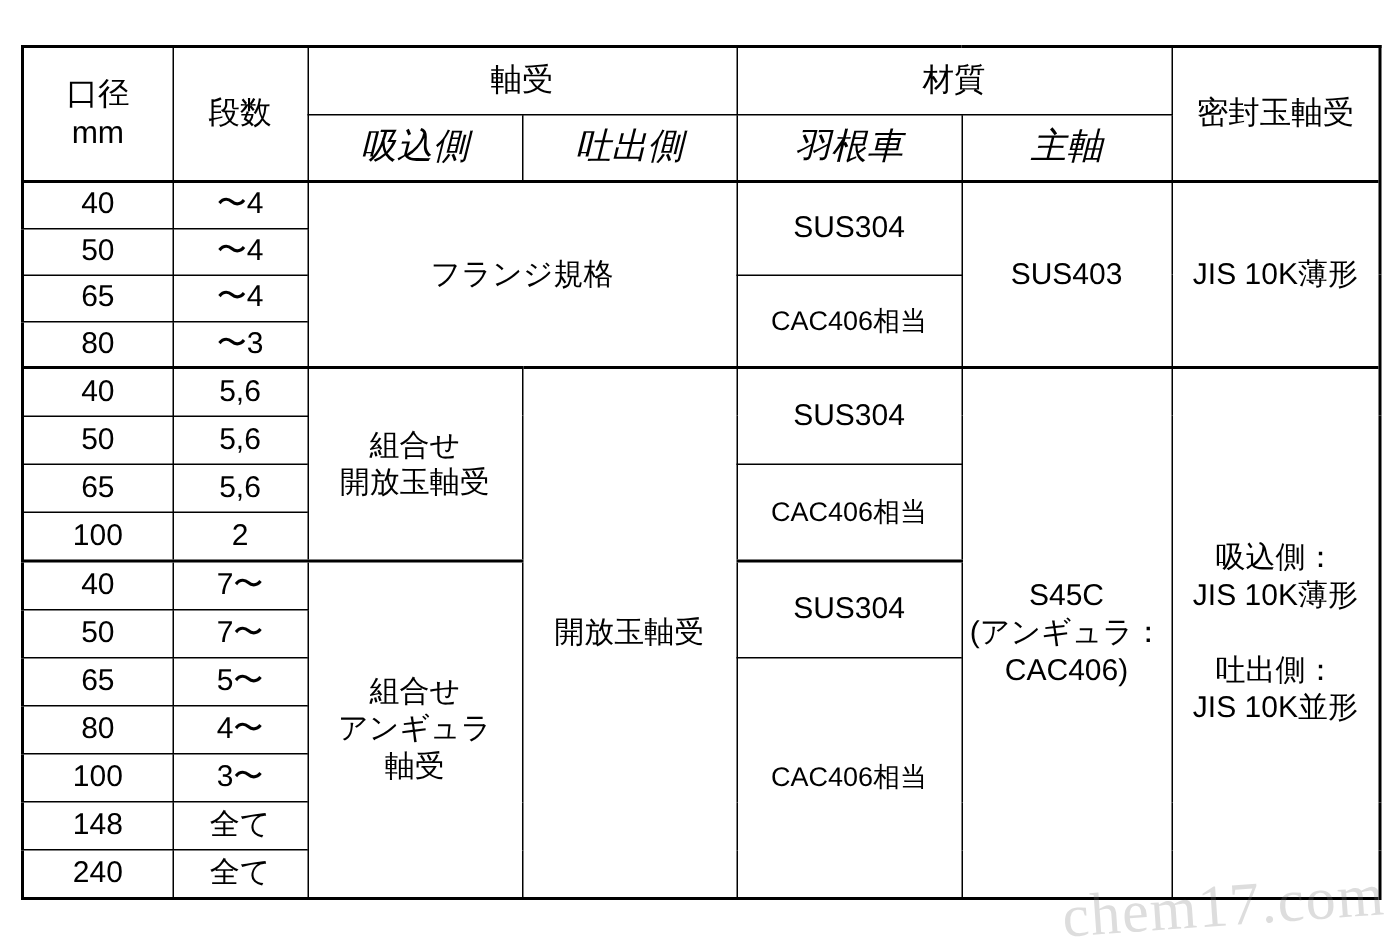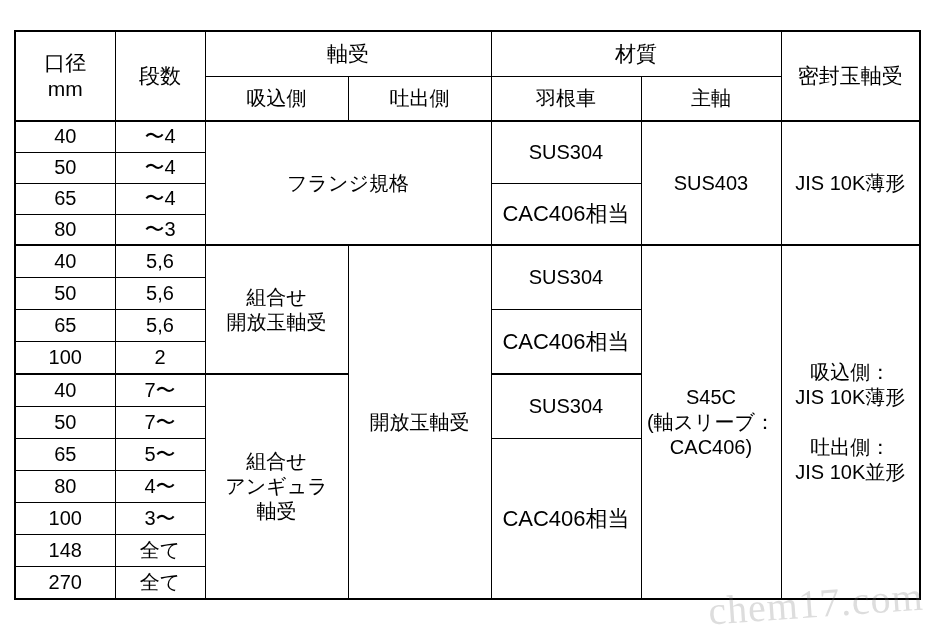--- a/index.html
+++ b/index.html
@@ -36,27 +36,28 @@
     padding: 0 2px;
     line-height: 1.25;
   }
   table.spec {
     border: 2px solid #000000;
   }
   .hdr {
     font-size: 21px;
   }
   .hdr-small {
-    font-size: 20px;
+    font-size: 24px;
+    font-style: italic;
   }
   .cell {
     font-size: 20px;
   }
   .cell-sm {
-    font-size: 22px;
+    font-size: 18px;
   }
   .col-a { width: 100px; }
   .col-b { width: 90px; }
   .col-c { width: 143px; }
   .col-d { width: 143px; }
   .col-e { width: 150px; }
   .col-f { width: 140px; }
   .col-g { width: 139px; }
 
   .thickline-top { border-top: 2px solid #000000 !important; }
@@ -135,21 +136,21 @@
       </tr>
 
       <tr style="height:30px;">
         <td class="cell thick-left thickline-top">40</td>
         <td class="cell thickline-top">5,6</td>
         <td class="cell multiline thickline-top" rowspan="4">組合せ
 開放玉軸受</td>
         <td class="cell thickline-top" rowspan="11">開放玉軸受</td>
         <td class="cell thickline-top" rowspan="2">SUS304</td>
         <td class="cell multiline thickline-top" rowspan="11">S45C
-(軸スリーブ：
+(アンギュラ：
 CAC406)</td>
         <td class="cell multiline thickline-top thick-right" rowspan="11">吸込側：
 JIS 10K薄形
 
 吐出側：
 JIS 10K並形</td>
       </tr>
       <tr style="height:30px;">
         <td class="cell thick-left">50</td>
         <td class="cell">5,6</td>
@@ -187,20 +188,20 @@
       </tr>
       <tr style="height:30px;">
         <td class="cell thick-left">100</td>
         <td class="cell">3〜</td>
       </tr>
       <tr style="height:30px;">
         <td class="cell thick-left">148</td>
         <td class="cell">全て</td>
       </tr>
       <tr style="height:30px;">
-        <td class="cell thick-left thickline-bottom">270</td>
+        <td class="cell thick-left thickline-bottom">240</td>
         <td class="cell thickline-bottom">全て</td>
       </tr>
     </tbody>
   </table>
 </div>
 
 <div class="watermark">chem17.com</div>
 
 </body></html>

